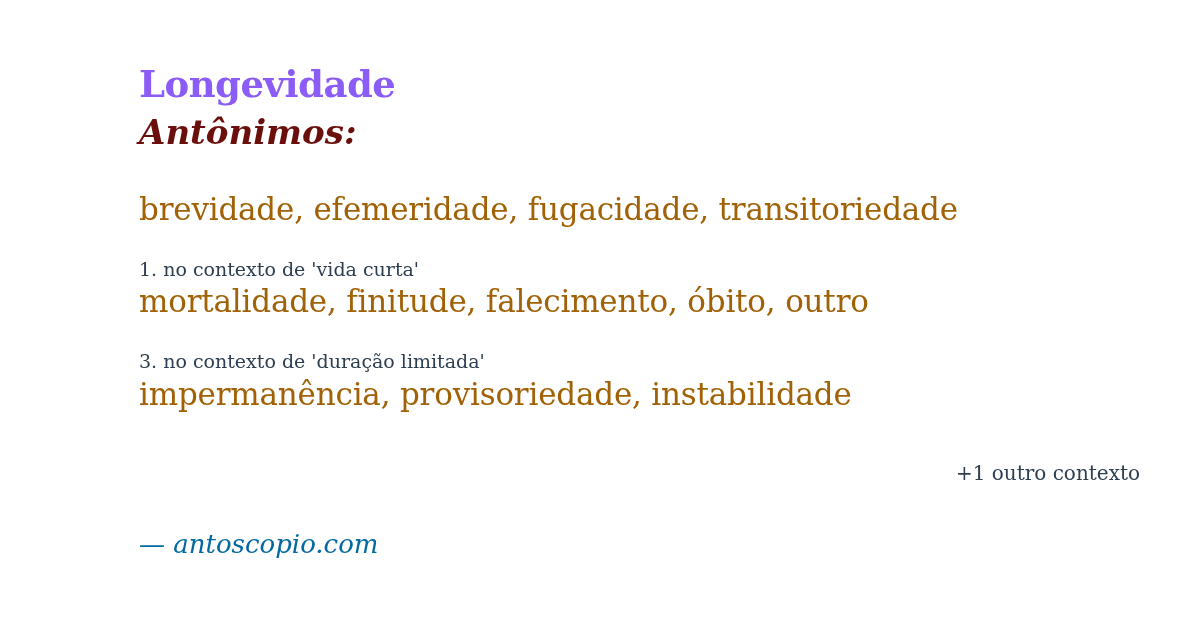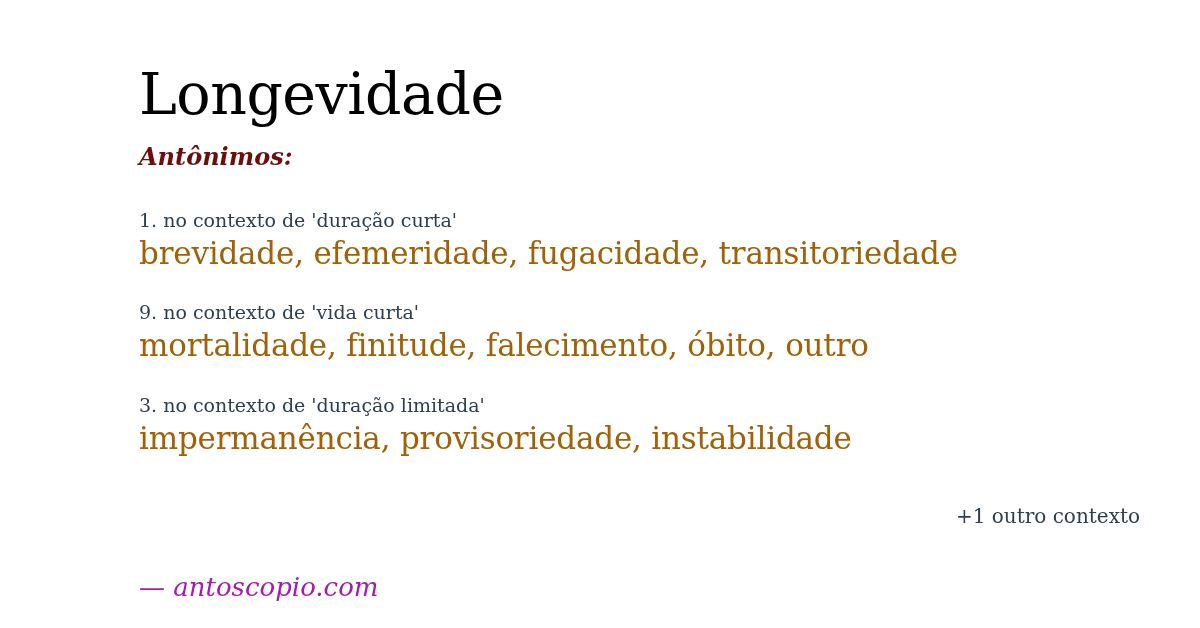--- a/index.html
+++ b/index.html
@@ -11,32 +11,32 @@
     font-family: "DejaVu Serif", "Liberation Serif", serif;
   }
   .card {
     position: relative;
     width: 1200px;
     height: 628px;
     background: #ffffff;
     padding: 66px 60px 0 139px;
   }
   .title {
-    font-size: 57px;
-    font-weight: 400;
-    color: #000000;
+    font-size: 37px;
+    font-weight: 700;
+    color: #8b5cf6;
     line-height: 1.0;
     letter-spacing: -0.5px;
   }
   .subtitle {
-    font-size: 24px;
+    font-size: 34px;
     font-weight: 700;
     font-style: italic;
     color: #6b0f0d;
-    margin-top: 19px;
+    margin-top: 9px;
   }
   .contexts { margin-top: 38px; }
   .context-block { margin-bottom: 28px; }
   .context-label {
     font-size: 19px;
     color: #2c3e50;
     line-height: 1.25;
   }
   .antonym-line {
     font-size: 31px;
@@ -47,42 +47,41 @@
   }
   .more-contexts {
     font-size: 20px;
     color: #2c3e50;
     margin-top: 46px;
     text-align: right;
   }
   .attribution {
     font-size: 26px;
     font-style: italic;
-    color: #a21caf;
+    color: #0369a1;
     margin-top: 44px;
   }
 </style>
 </head>
 <body>
 
 <div class="card">
 
   <h1 class="title">Longevidade</h1>
 
   <h2 class="subtitle">Antônimos:</h2>
 
   <div class="contexts">
 
     <section class="context-block">
-      <div class="context-label">1. no contexto de 'duração curta'</div>
       <div class="antonym-line">brevidade, efemeridade, fugacidade, transitoriedade</div>
     </section>
 
     <section class="context-block">
-      <div class="context-label">9. no contexto de 'vida curta'</div>
+      <div class="context-label">1. no contexto de 'vida curta'</div>
       <div class="antonym-line">mortalidade, finitude, falecimento, óbito, outro</div>
     </section>
 
     <section class="context-block">
       <div class="context-label">3. no contexto de 'duração limitada'</div>
       <div class="antonym-line">impermanência, provisoriedade, instabilidade</div>
     </section>
 
   </div>
 

